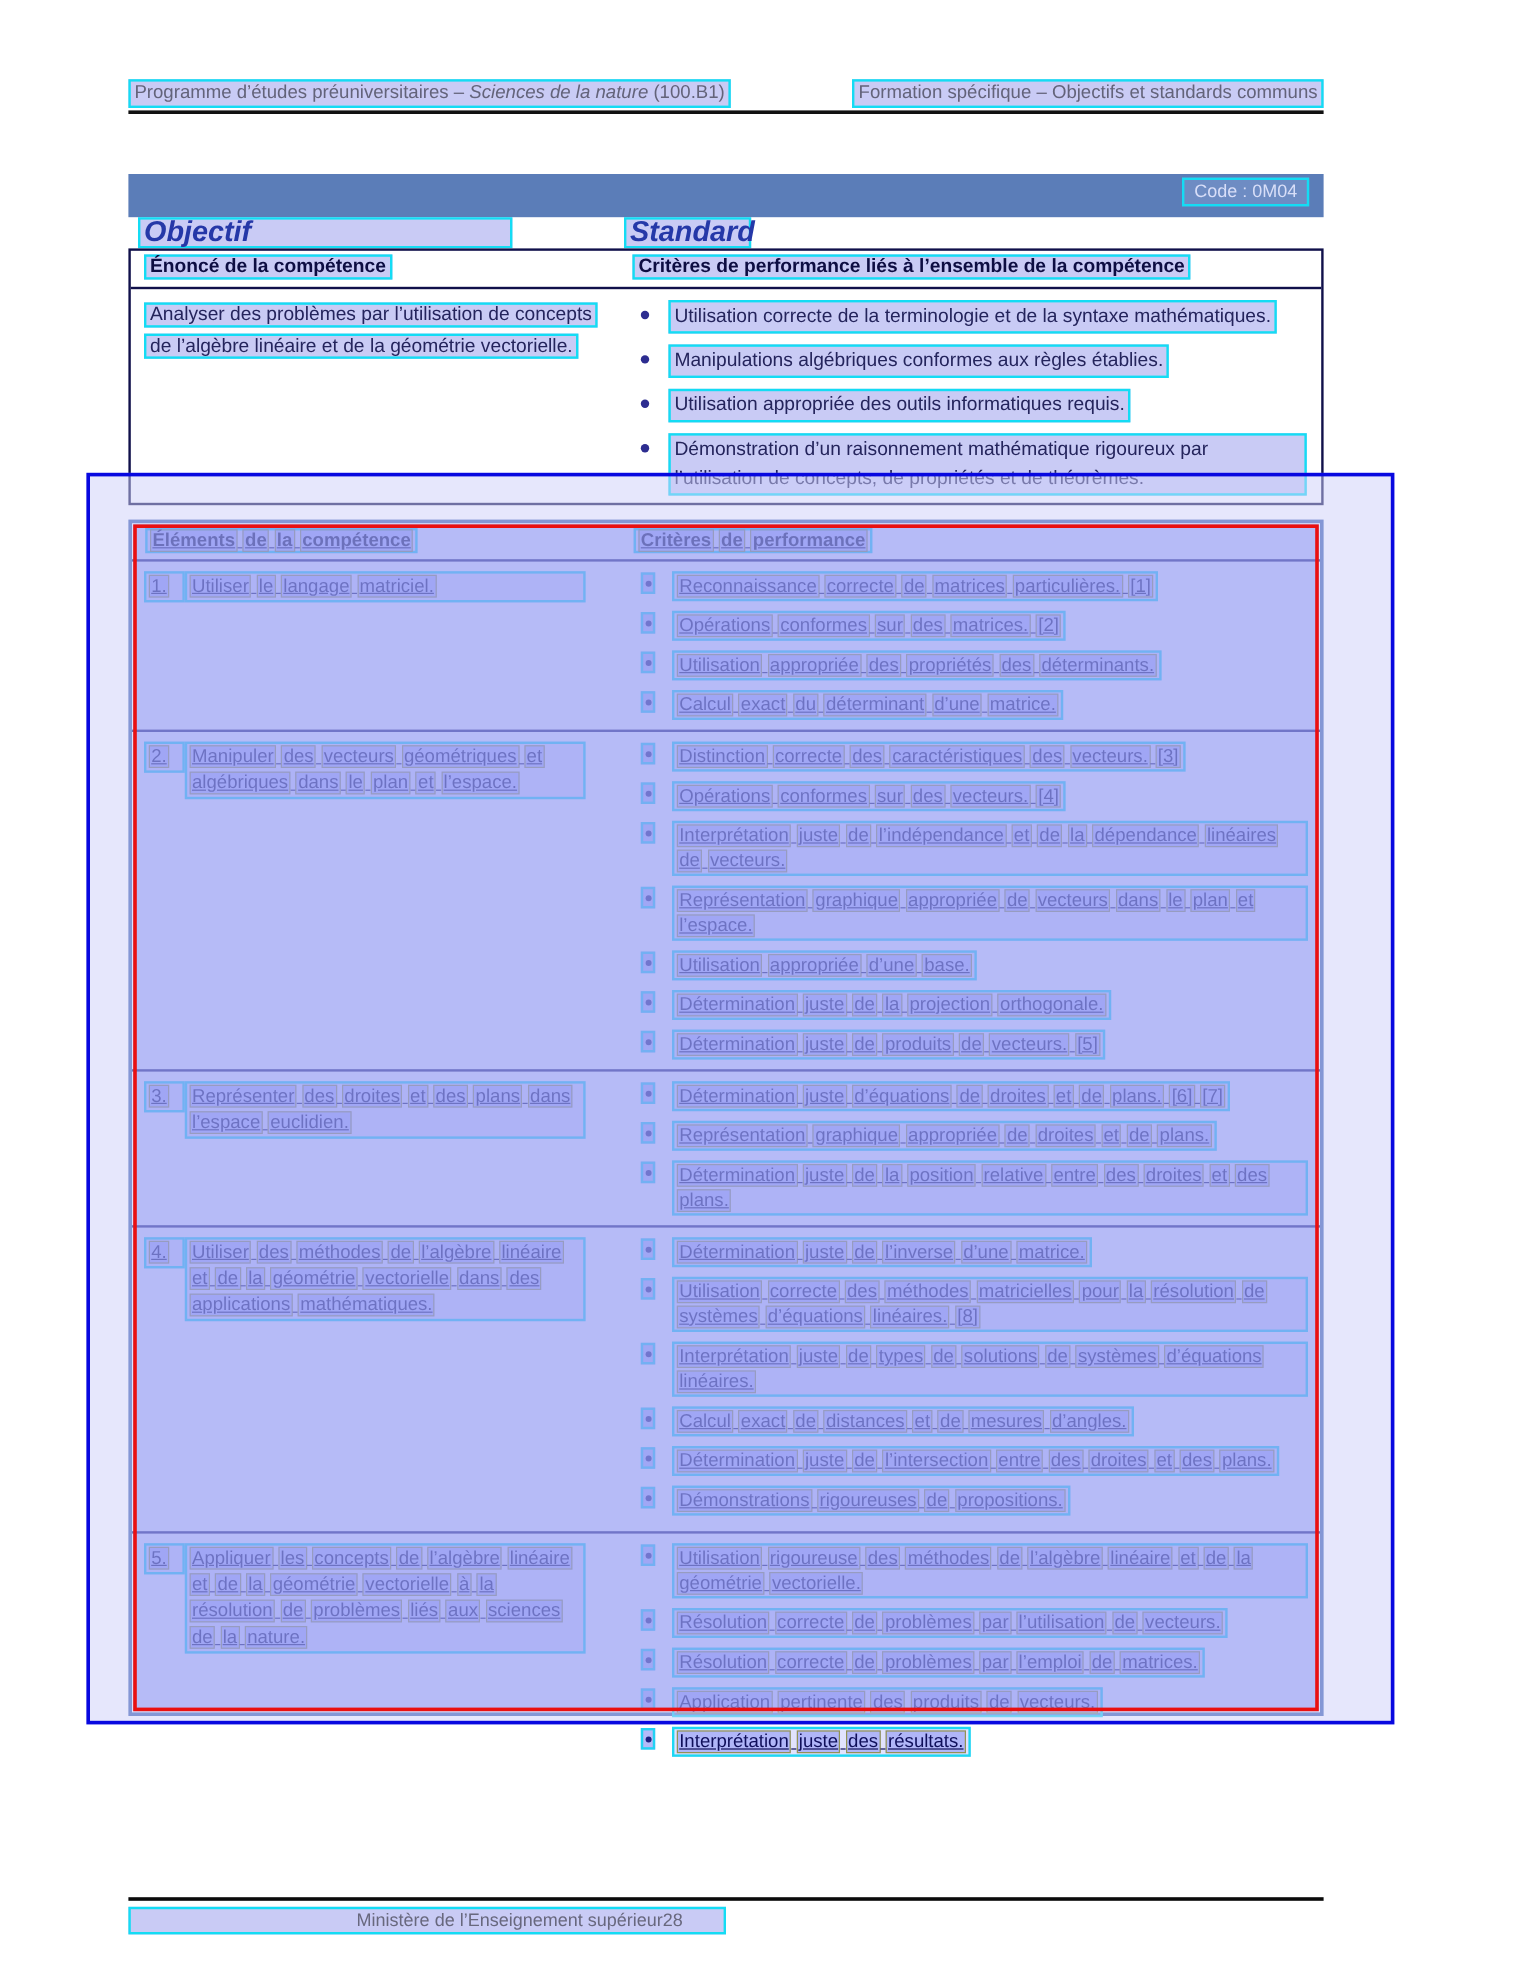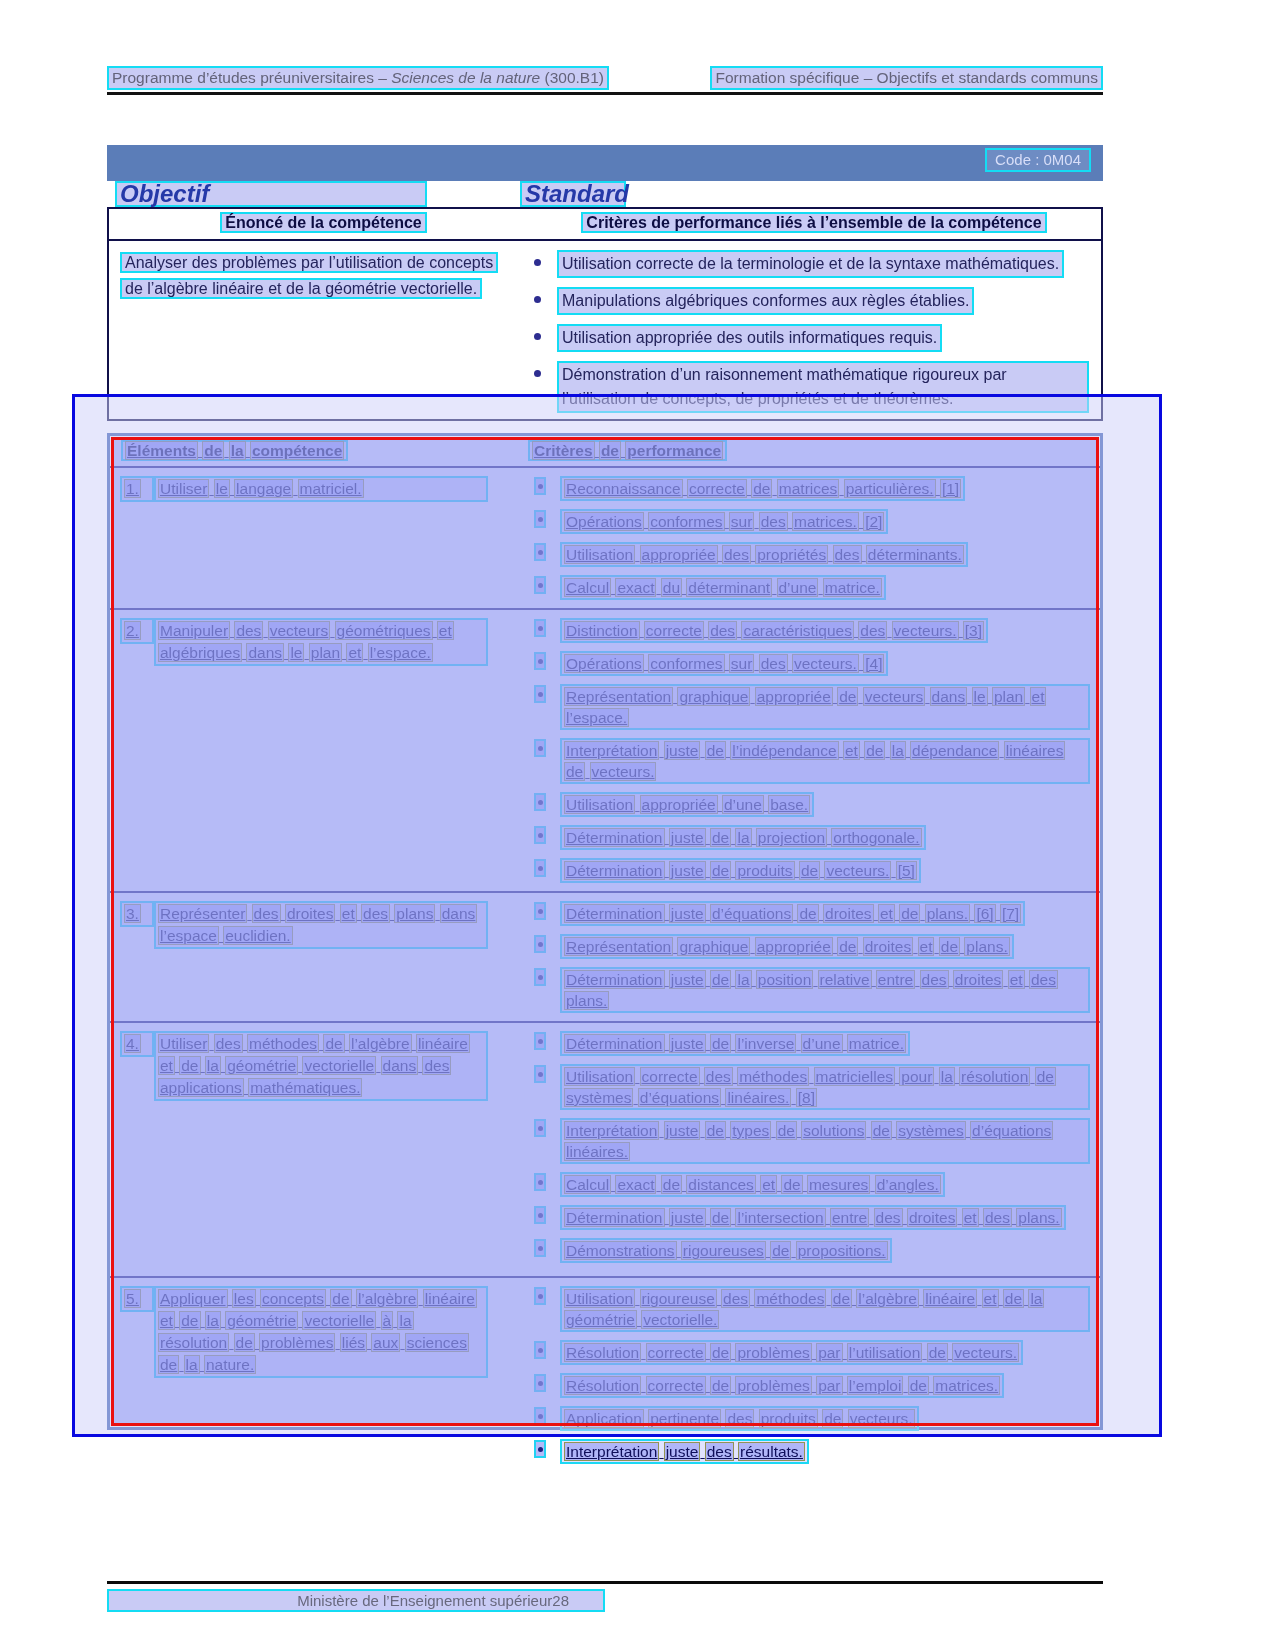--- a/index.html
+++ b/index.html
@@ -43,21 +43,21 @@
     font-size:24px; font-weight:bold; font-style:italic; color:#2538a8; line-height:22px;
   }
   .obj-hl { display:inline-block; width:312px; margin-left:8px; }
   .std-hl { display:inline-block; width:106px; margin-left:93px; }
 
   
   .table1 {
     position:absolute; top:207px; left:107px; width:996px; height:214px;
     border:2px solid #10104a; font-size:16px; color:#24245c; background:#ffffff;
   }
-  .t1-header { display:flex; height:32px; border-bottom:2px solid #10104a; font-weight:bold; color:#0d0d42; padding-top:5px;text-align:center; }
+  .t1-header { display:flex; height:32px; border-bottom:2px solid #10104a; font-weight:bold; color:#0d0d42; padding-top:5px; }
   .t1-h1 { width:418px; padding-left:11px; }
   .t1-h2 { flex:1; }
   .t1-body { display:flex; padding-top:9px; }
   .t1-left { flex:none; width:418px; padding:0 20px 0 11px; line-height:26px; }
   .t1-right { flex:1; padding-right:12px; }
   .b-li { display:flex; align-items:flex-start; list-style:none; margin-bottom:9px; line-height:24px; }
   .dot1 { flex:none; width:7px; height:7px; border-radius:50%; background:#2d2d90; margin:9px 16px 0 7px; }
 
   
   .overlay-big {
@@ -114,21 +114,21 @@
   .footer-rule { position:absolute; top:1581px; left:107px; width:996px; height:3px; background:#0a0a0a; }
   .footer-row { position:absolute; top:1589px; left:107px; font-size:15px; color:#68687e; line-height:19px; }
   .footer-box { display:inline-flex; width:498px; justify-content:flex-end; padding-right:34px; }
 </style>
 </head>
 <body>
 
 <div class="page">
 
   <div class="running-header">
-    <span class="hl"><span>Programme d’études préuniversitaires – </span><span class="it">Sciences de la nature</span><span> (300.B1)</span></span>
+    <span class="hl"><span>Programme d’études préuniversitaires – </span><span class="it">Sciences de la nature</span><span> (100.B1)</span></span>
     <span class="hl">Formation spécifique – Objectifs et standards communs</span>
   </div>
   <div class="header-rule"></div>
 
   <div class="banner">
     <span class="code-box">Code : 0M04</span>
   </div>
 
   <div class="obj-row">
     <span class="hl obj-hl">Objectif</span><span class="hl std-hl">Standard</span>
@@ -209,25 +209,25 @@
           <li class="b-li">
               <span class="dot2"></span>
               <span class="lb ww"><i class="w">Distinction</i> <i class="w">correcte</i> <i class="w">des</i> <i class="w">caractéristiques</i> <i class="w">des</i> <i class="w">vecteurs.</i> <i class="w">[3]</i></span>
             </li>
           <li class="b-li">
               <span class="dot2"></span>
               <span class="lb ww"><i class="w">Opérations</i> <i class="w">conformes</i> <i class="w">sur</i> <i class="w">des</i> <i class="w">vecteurs.</i> <i class="w">[4]</i></span>
             </li>
           <li class="b-li">
               <span class="dot2"></span>
+              <span class="lb ww"><i class="w">Interprétation</i> <i class="w">juste</i> <i class="w">de</i> <i class="w">l’indépendance</i> <i class="w">et</i> <i class="w">de</i> <i class="w">la</i> <i class="w">dépendance</i> <i class="w">linéaires</i> <i class="w">de</i> <i class="w">vecteurs.</i></span>
+            </li>
+          <li class="b-li">
+              <span class="dot2"></span>
               <span class="lb ww"><i class="w">Représentation</i> <i class="w">graphique</i> <i class="w">appropriée</i> <i class="w">de</i> <i class="w">vecteurs</i> <i class="w">dans</i> <i class="w">le</i> <i class="w">plan</i> <i class="w">et</i> <i class="w">l’espace.</i></span>
-            </li>
-          <li class="b-li">
-              <span class="dot2"></span>
-              <span class="lb ww"><i class="w">Interprétation</i> <i class="w">juste</i> <i class="w">de</i> <i class="w">l’indépendance</i> <i class="w">et</i> <i class="w">de</i> <i class="w">la</i> <i class="w">dépendance</i> <i class="w">linéaires</i> <i class="w">de</i> <i class="w">vecteurs.</i></span>
             </li>
           <li class="b-li">
               <span class="dot2"></span>
               <span class="lb ww"><i class="w">Utilisation</i> <i class="w">appropriée</i> <i class="w">d’une</i> <i class="w">base.</i></span>
             </li>
           <li class="b-li">
               <span class="dot2"></span>
               <span class="lb ww"><i class="w">Détermination</i> <i class="w">juste</i> <i class="w">de</i> <i class="w">la</i> <i class="w">projection</i> <i class="w">orthogonale.</i></span>
             </li>
           <li class="b-li">

